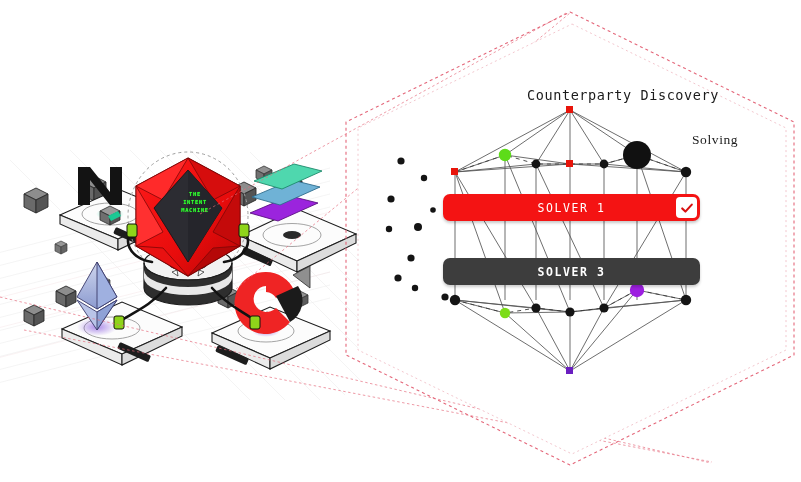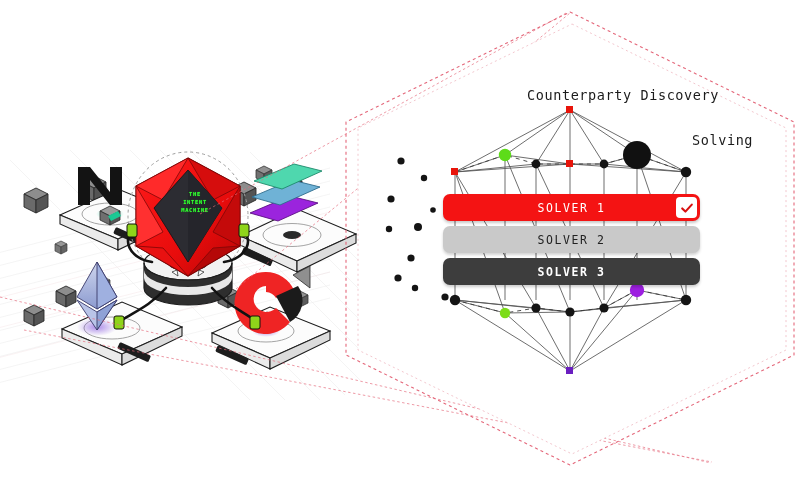--- a/index.html
+++ b/index.html
@@ -25,21 +25,21 @@
   .net-label {
     position: absolute;
     font-family: "DejaVu Sans Mono", "Liberation Mono", monospace;
     font-size: 13.5px;
     color: #1b1b1b;
     letter-spacing: 0.6px;
     white-space: nowrap;
   }
   #label-counterparty { left: 487px; top: 87px; margin-left: 40px; }
   #label-gossip       { left: 396px; top: 132px; }
-  #label-solving      { left: 692px; top: 132px; }
+  #label-solving      { left: 692px; top: 132px; font-family: Liberation Serif, serif; }
 
   
   .solver-bar {
     position: absolute;
     left: 443px;
     width: 257px;
     height: 27px;
     border-radius: 7px;
     display: flex;
     align-items: center;
@@ -460,21 +460,18 @@
 
   <div class="solver-bar" id="solver-bar-1">
     <span>SOLVER 1</span>
     <span class="solver-check">
       <svg width="14" height="14" viewBox="0 0 14 14" aria-hidden="true">
         <path d="M2.2 7.4 L5.4 10.6 L11.8 3.6" fill="none" stroke="#d80f0f" stroke-width="2.1" stroke-linecap="round" stroke-linejoin="round"></path>
       </svg>
     </span>
   </div>
 
-  <div class="solver-bar" id="solver-bar-2">
-    <span>SOLVER 2</span>
-  </div>
 
   <div class="solver-bar" id="solver-bar-3">
     <span>SOLVER 3</span>
   </div>
 
 </div>
 
 </body></html>

